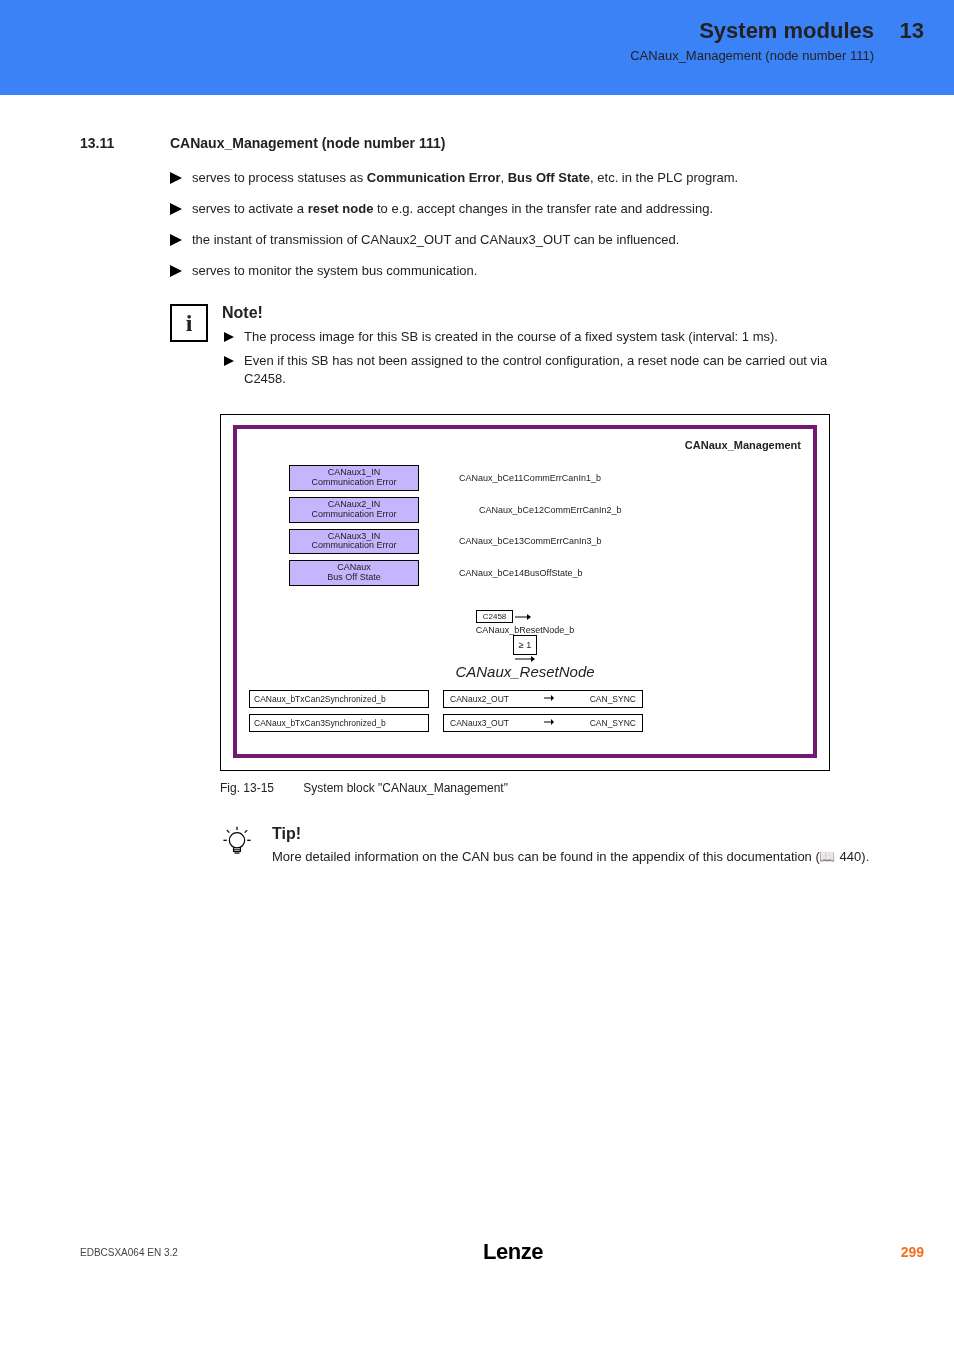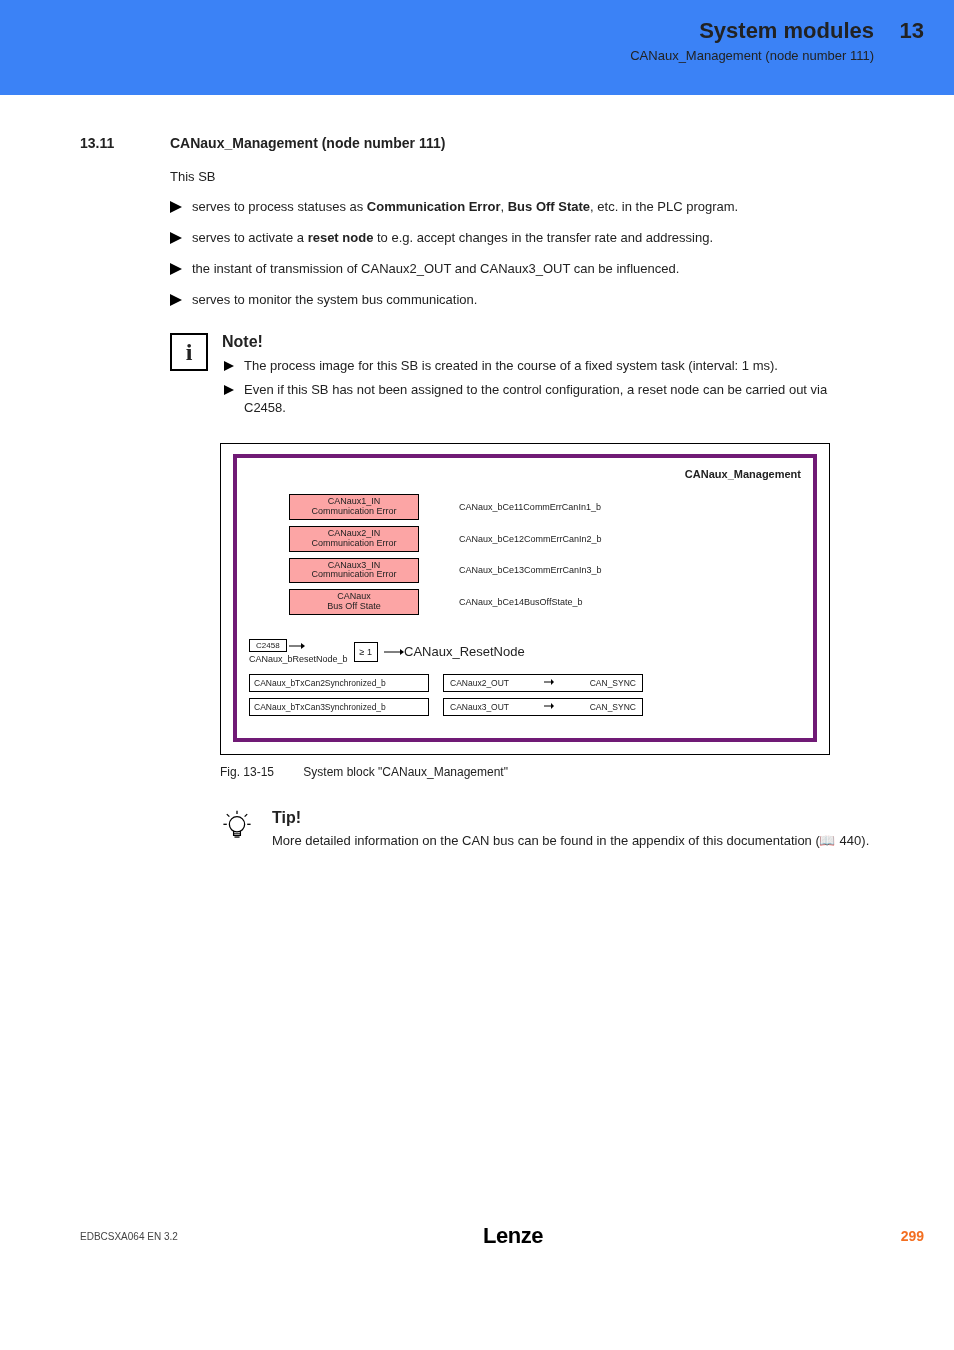--- a/index.html
+++ b/index.html
@@ -34,29 +34,29 @@
   .sub-bullet-row { display: flex; margin: 4px 2px; line-height: 1.4; }
   .sub-bullet-arrow { width: 20px; flex-shrink: 0; }
   .sub-bullet-arrow svg { width: 10px; height: 10px; margin-top: 4px; }
   .sub-bullet-text { flex: 1; }
 
   
   .diagram-frame { border: 1px solid #000; margin: 0 0 10px 0; padding: 10px 12px 12px 12px; width: 610px; margin-left: 50px; }
   .diagram-inner { border: 4px solid #701a75; padding: 10px 12px 16px 12px; font-family: Arial, sans-serif; font-size: 9px; }
   .diag-title { text-align: right; font-weight: bold; font-size: 11px; margin-bottom: 14px; }
   .diag-row { display: flex; align-items: center; margin-bottom: 6px; }
-  .diag-box { border: 1px solid #000; padding: 2px 6px; text-align: center; line-height: 1.1; width: 130px; background: #fca5a5; }
+  .diag-box { border: 1px solid #000; padding: 2px 6px; text-align: center; line-height: 1.1; width: 130px; background: #c4b5fd; }
   .diag-out { margin-left: 40px; font-size: 9px; }
   .diag-spacer { height: 8px; }
 
-  .reset-row { display: flex; align-items: center; margin: 10px 0; }
+  .reset-row { display: flex; align-items: center; margin: 10px 0; flex-direction: column; }
   .code-box { border: 1px solid #000; padding: 1px 6px; font-size: 8px; margin-right: 2px; }
   .or-box { border: 1px solid #000; padding: 4px 5px; font-size: 9px; margin: 0 6px 0 0; }
   .reset-in-label { font-size: 9px; position: relative; top: 12px; }
-  .reset-out-label { font-size: 13px; }
+  .reset-out-label { font-size: 15px; font-style: italic; }
 
   .sync-row { display: flex; align-items: center; margin: 6px 0; }
   .sync-in { border: 1px solid #000; padding: 3px 4px; font-size: 8.5px; width: 180px; }
   .sync-gap { width: 14px; }
   .sync-out { border: 1px solid #000; padding: 3px 6px; font-size: 8.5px; display: flex; align-items: center; width: 200px; justify-content: space-between; }
   .arrow-mini svg { width: 10px; height: 8px; }
 
   .fig-caption { margin-left: 50px; font-size: 12px; margin-bottom: 30px; }
   .fig-num { display:inline-block; width: 80px; }
 
@@ -85,21 +85,20 @@
 </div>
 
 <div class="content">
 
   <div class="sec-row">
     <div class="sec-num">13.11</div>
     <div class="sec-title">CANaux_Management (node number 111)</div>
   </div>
 
   <div class="body-indent">
-    <div class="this-sb">This SB</div>
 
     <div class="bullet-row">
       <div class="bullet-arrow">
         <svg viewBox="0 0 10 10">
             <polygon points="0,0 10,5 0,10" fill="#000"></polygon>
           </svg>
       </div>
       <div class="bullet-text">
         <span>serves to process statuses as </span><b>Communication Error</b><span>, </span><b>Bus Off State</b><span>, etc. in the PLC program.</span>
       </div>
@@ -163,21 +162,21 @@
       <div class="diagram-inner">
         <div class="diag-title">CANaux_Management</div>
 
         <div class="diag-row" style="margin-left:40px;">
           <div class="diag-box">
             <div>CANaux1_IN</div>
             <div>Communication Error</div>
           </div>
           <div class="diag-out">CANaux_bCe11CommErrCanIn1_b</div>
         </div>
-        <div class="diag-row" style="margin-left:40px;">
+        <div class="diag-row" style="margin-left:40px;gap:20px;">
           <div class="diag-box">
             <div>CANaux2_IN</div>
             <div>Communication Error</div>
           </div>
           <div class="diag-out">CANaux_bCe12CommErrCanIn2_b</div>
         </div>
         <div class="diag-row" style="margin-left:40px;">
           <div class="diag-box">
             <div>CANaux3_IN</div>
             <div>Communication Error</div>

